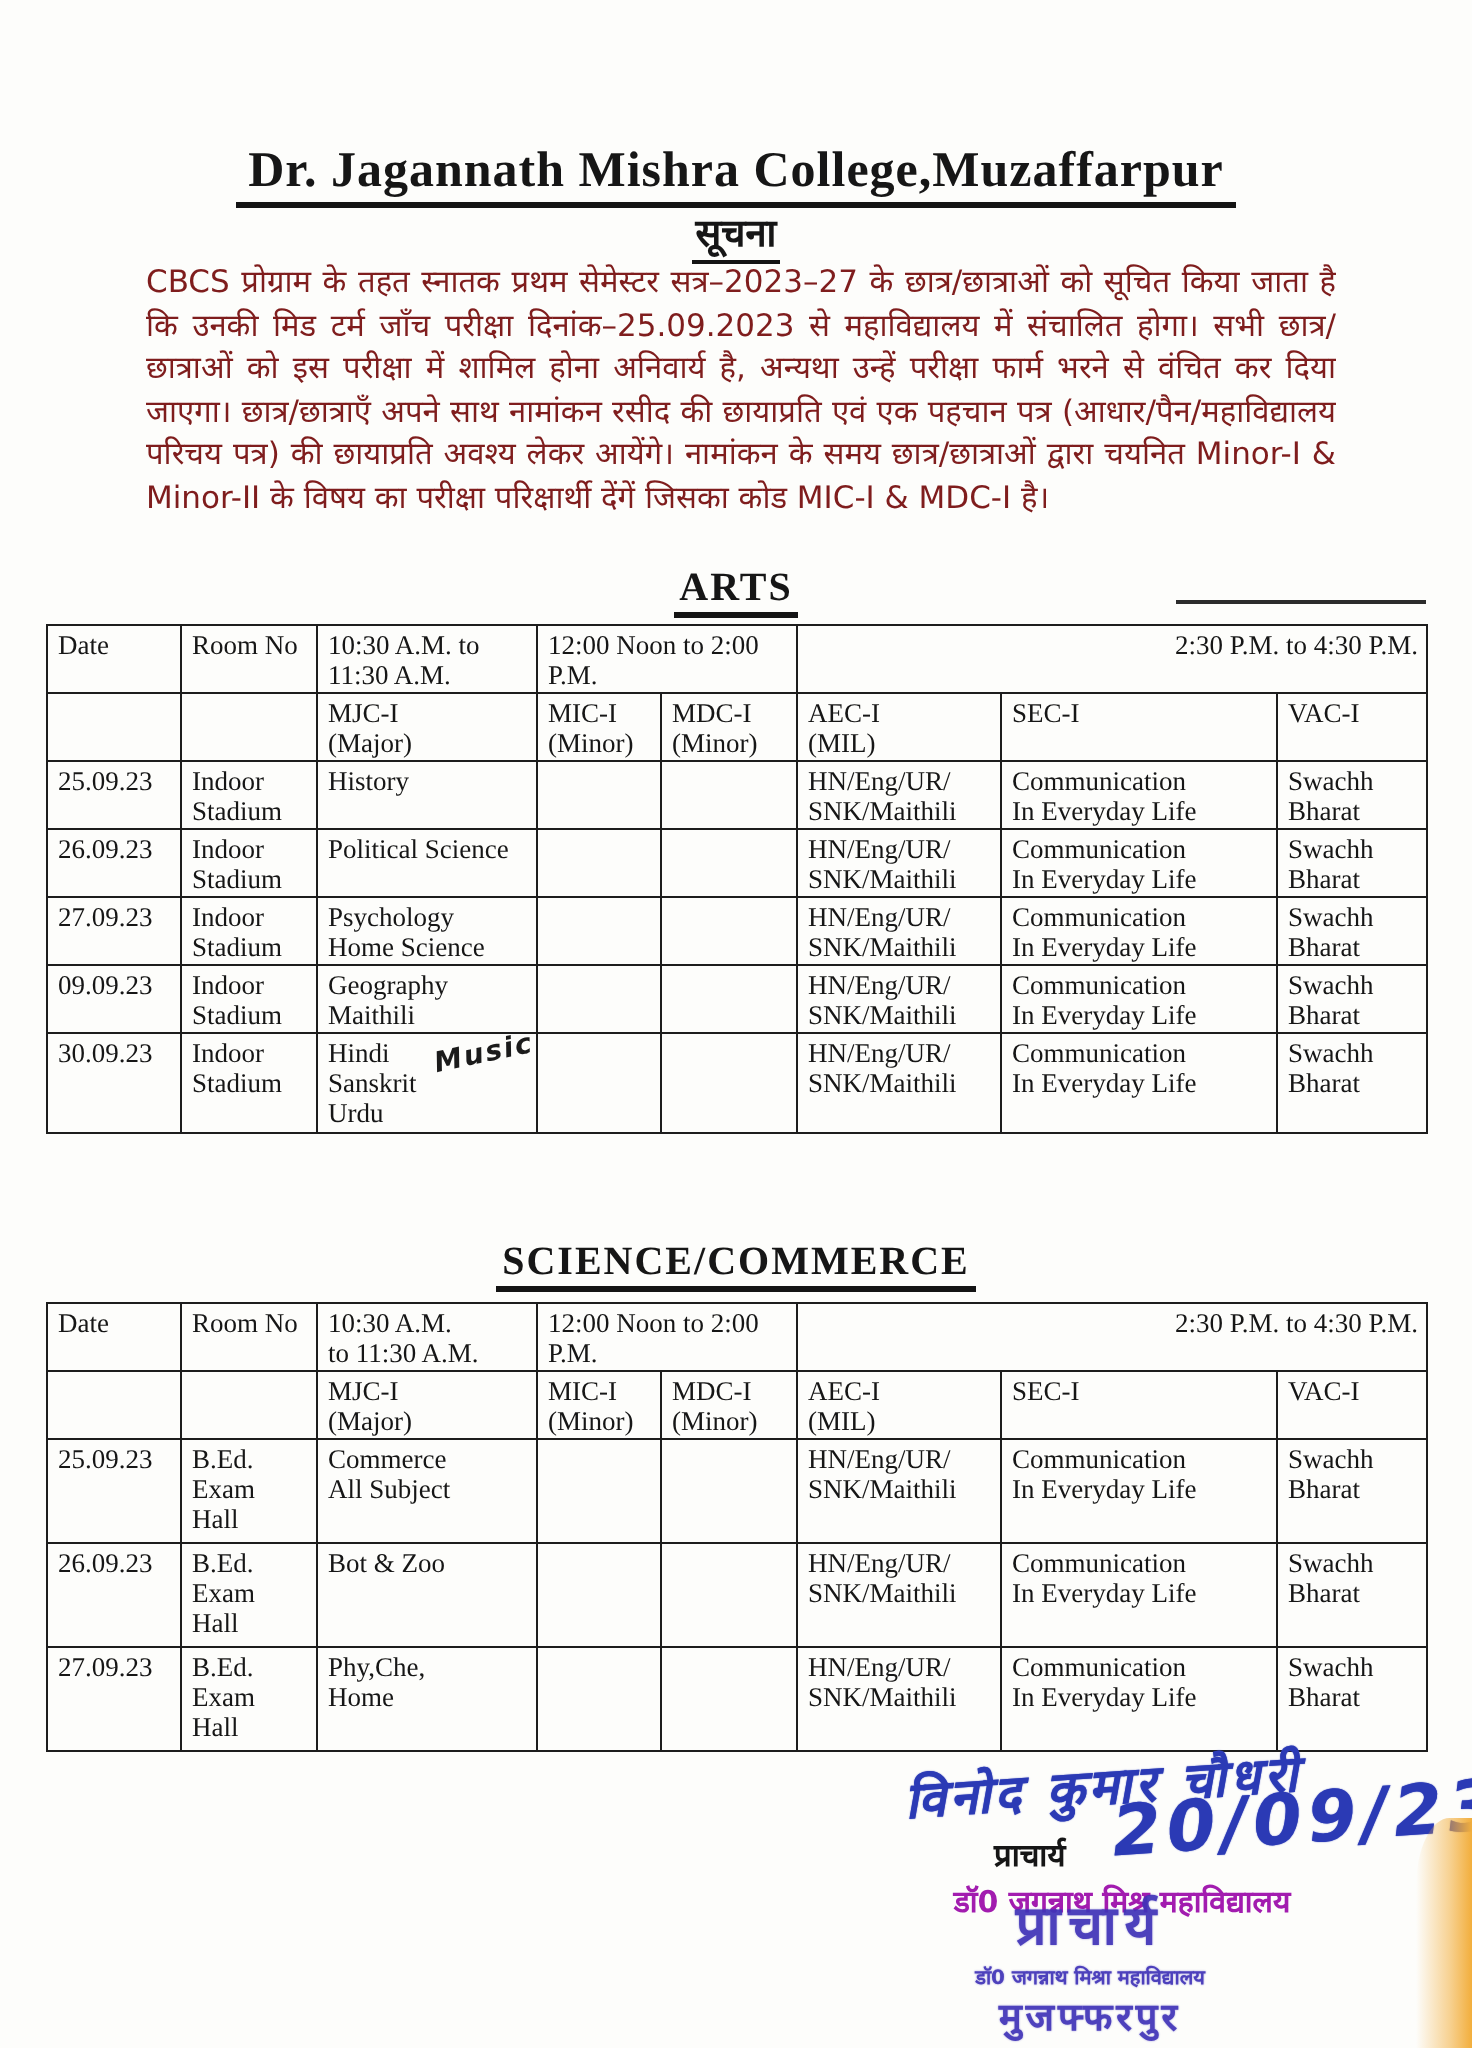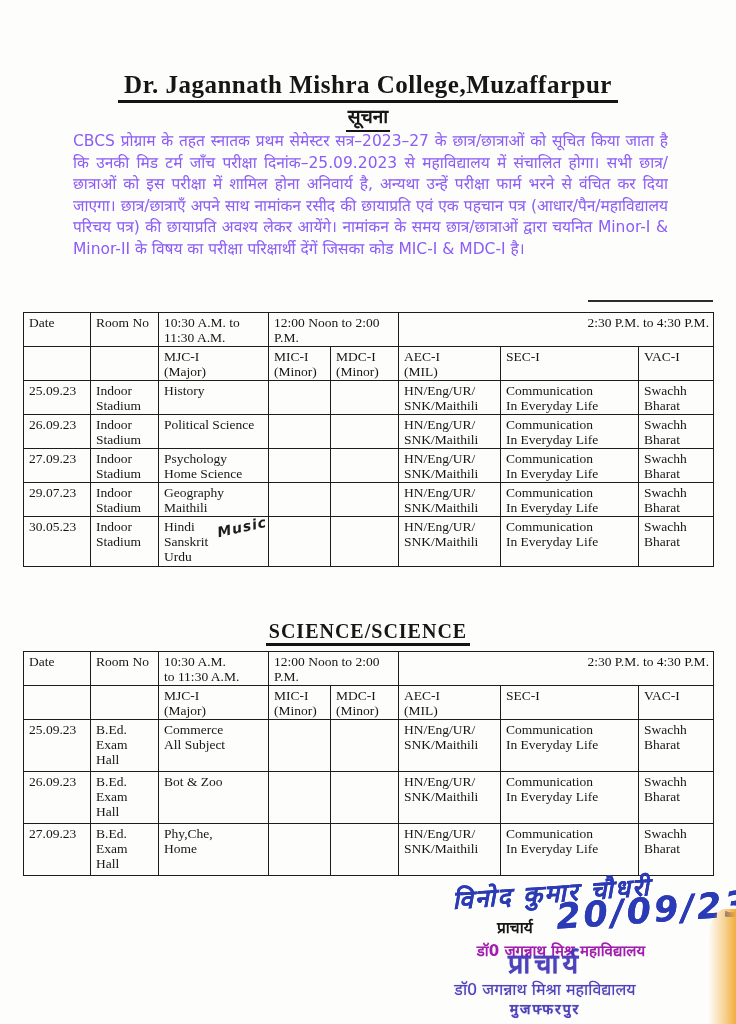--- a/index.html
+++ b/index.html
@@ -21,21 +21,21 @@
     font-family:"DejaVu Sans",sans-serif;
   }
   .doc-subtitle span{
     display:inline-block;font-size:19px;font-weight:bold;
     border-bottom:2px solid #141414;padding:0 2px 1px 2px;font-family:Liberation Serif, serif;
   }
   
   .notice{
     position:absolute;top:131px;left:73px;right:68px;height:152px;overflow:hidden;
     margin:0;text-align:justify;font-family:"DejaVu Sans",sans-serif;
-    font-size:15.5px;line-height:21.5px;color:#8b5cf6;
+    font-size:15.5px;line-height:21.5px;color:#7f1d1d;
   }
   
   .section-head{position:absolute;left:0;width:100%;text-align:center;margin:0;}
   .section-head.arts{top:283px;}
   .section-head.sci{top:620px;}
   .section-head span{
     display:inline-block;font-size:20px;font-weight:bold;letter-spacing:1px;
     border-bottom:3px solid #141414;padding:0 3px 0 3px;
   }
   
@@ -85,22 +85,22 @@
     position:absolute;top:940px;left:436px;width:250px;text-align:center;
     font-family:"DejaVu Sans",sans-serif;font-size:15px;color:#a21caf;font-weight:bold;
     white-space:nowrap;
   }
   .stamp{
     position:absolute;top:947px;left:425px;width:240px;text-align:center;
     font-family:"DejaVu Sans",sans-serif;color:#4033b8;opacity:.93;
     text-shadow:0 0 1px rgba(64,51,184,.55);
   }
   .stamp-l1{font-size:27px;font-weight:bold;letter-spacing:4px;line-height:34px;}
-  .stamp-l2{font-size:16px;font-weight:normal;line-height:17px;white-space:nowrap;}
-  .stamp-l3{font-size:14px;font-weight:bold;letter-spacing:2px;line-height:23px;}
+  .stamp-l2{font-size:10px;font-weight:bold;line-height:17px;white-space:nowrap;}
+  .stamp-l3{font-size:19px;font-weight:bold;letter-spacing:2px;line-height:23px;}
   
   .artifact-line{
     position:absolute;top:300px;left:588px;width:125px;height:2px;background:#2c2c2c;
   }
   .scan-edge{
     position:absolute;right:0;bottom:0;width:28px;height:115px;
     background:linear-gradient(to left,#f2ae3c 0%,rgba(242,174,60,.55) 40%,rgba(242,174,60,0) 100%);
     border-top-left-radius:60% 30%;
   }
 </style>
@@ -113,20 +113,23 @@
     <span>Dr. Jagannath Mishra College,Muzaffarpur</span>
   </h1>
   <h2 class="doc-subtitle">
     <span>सूचना</span>
   </h2>
 
   <p class="notice">CBCS प्रोग्राम के तहत स्नातक प्रथम सेमेस्टर सत्र–2023–27 के छात्र/छात्राओं को सूचित किया जाता है कि उनकी मिड टर्म जाँच परीक्षा दिनांक–25.09.2023 से महाविद्यालय में संचालित होगा। सभी छात्र/छात्राओं को इस परीक्षा में शामिल होना अनिवार्य है, अन्यथा उन्हें परीक्षा फार्म भरने से वंचित कर दिया जाएगा। छात्र/छात्राएँ अपने साथ नामांकन रसीद की छायाप्रति एवं एक पहचान पत्र (आधार/पैन/महाविद्यालय परिचय पत्र) की छायाप्रति अवश्य लेकर आयेंगे। नामांकन के समय छात्र/छात्राओं द्वारा चयनित Minor-I &amp; Minor-II के विषय का परीक्षा परिक्षार्थी देंगें जिसका कोड MIC-I &amp; MDC-I है।</p>
 
   <div class="artifact-line"></div>
 
+  <h3 class="section-head arts">
+    <span>ARTS</span>
+  </h3>
 
   <table class="sched arts">
     <colgroup>
       <col style="width:67px">
         <col style="width:68px">
         <col style="width:110px">
         <col style="width:62px">
       <col style="width:68px">
         <col style="width:102px">
         <col style="width:138px">
@@ -191,55 +194,55 @@
       <td></td>
       <td></td>
       <td>HN/Eng/UR/
 SNK/Maithili</td>
       <td>Communication
 In Everyday Life</td>
       <td>Swachh
 Bharat</td>
     </tr>
     <tr class="r2">
-      <td>29.07.23</td>
+      <td>09.09.23</td>
       <td>Indoor
 Stadium</td>
       <td>Geography
 Maithili</td>
       <td></td>
       <td></td>
       <td>HN/Eng/UR/
 SNK/Maithili</td>
       <td>Communication
 In Everyday Life</td>
       <td>Swachh
 Bharat</td>
     </tr>
     <tr class="r3">
-      <td>30.05.23</td>
+      <td>30.09.23</td>
       <td>Indoor
 Stadium</td>
       <td class="mjc-cell"><span>Hindi
 Sanskrit
 Urdu</span><span class="annotation">Music</span></td>
       <td></td>
       <td></td>
       <td>HN/Eng/UR/
 SNK/Maithili</td>
       <td>Communication
 In Everyday Life</td>
       <td>Swachh
 Bharat</td>
     </tr>
   </tbody>
     </table>
 
   <h3 class="section-head sci">
-    <span>SCIENCE/SCIENCE</span>
+    <span>SCIENCE/COMMERCE</span>
   </h3>
 
   <table class="sched sci">
     <colgroup>
       <col style="width:67px">
         <col style="width:68px">
         <col style="width:110px">
         <col style="width:62px">
       <col style="width:68px">
         <col style="width:102px">

